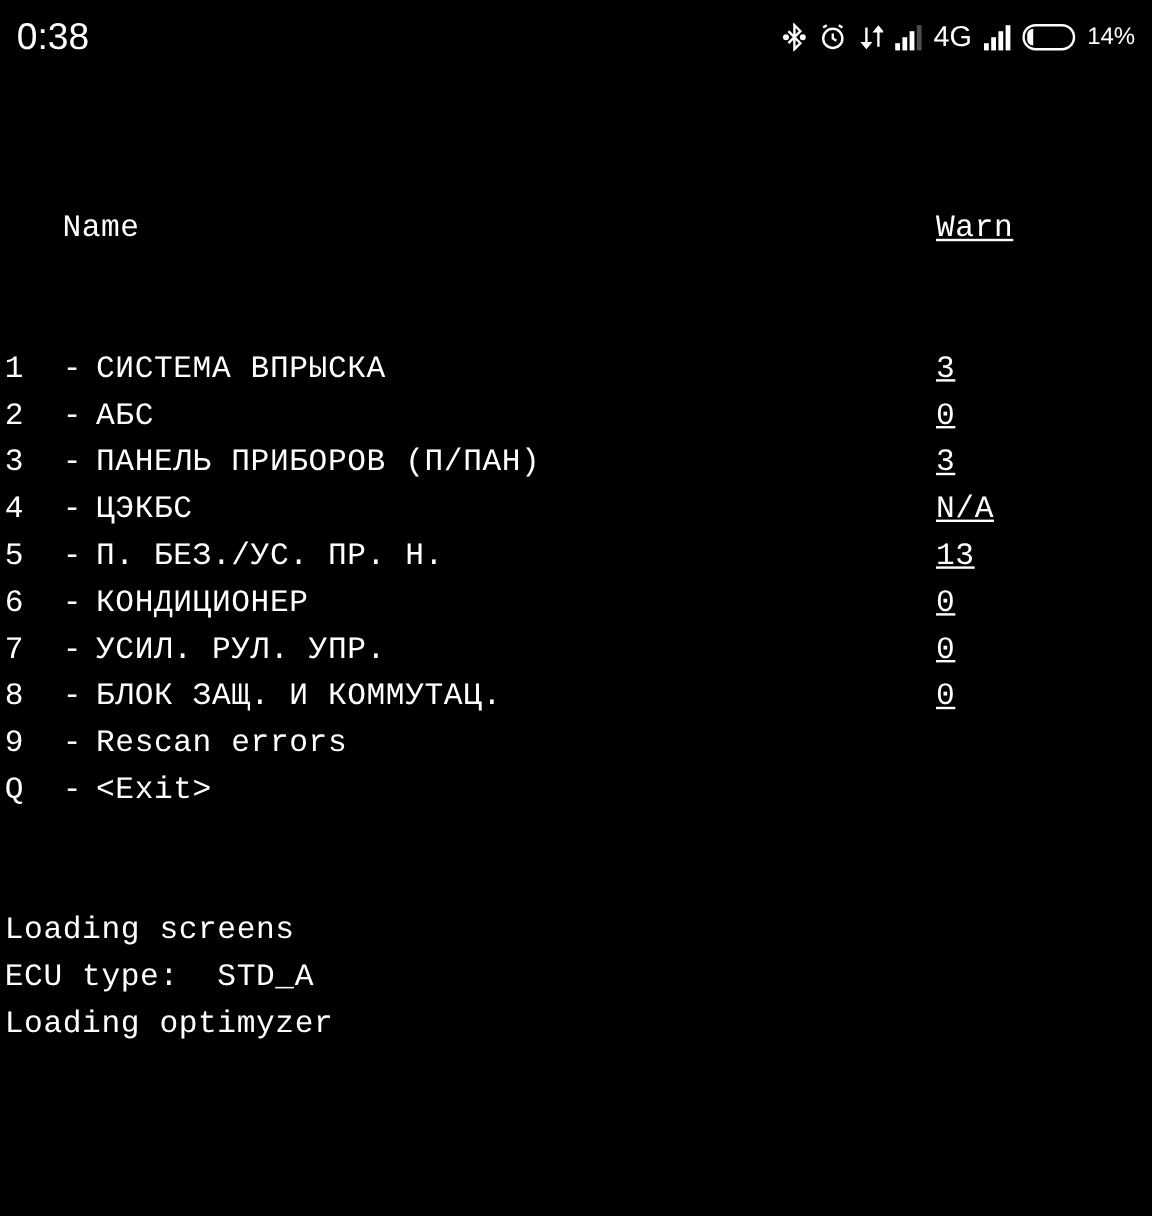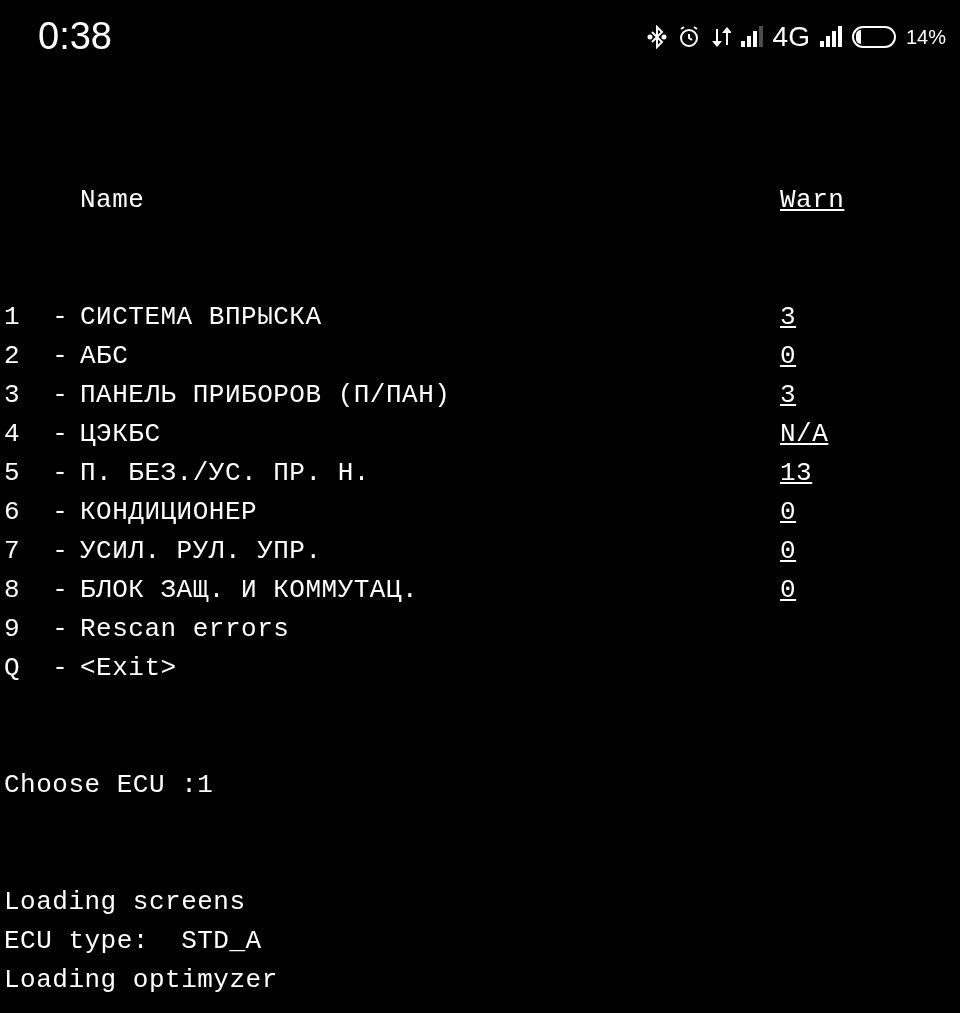--- a/index.html
+++ b/index.html
@@ -20,22 +20,21 @@
     .status-bar {
       display: flex;
       justify-content: space-between;
       align-items: center;
       padding: 8px 14px 8px 14px;
       font-family: -apple-system, 'Helvetica Neue', Arial, sans-serif;
       font-size: 26px;
       font-weight: 400;
     }
     .status-left {
-      font-size: 38px;
-      margin-left: 24px;
+      font-size: 31px;
     }
     .status-right {
       display: flex;
       align-items: center;
       gap: 10px;
     }
     .status-icon {
       display: inline-flex;
       align-items: center;
       justify-content: center;
@@ -89,21 +88,21 @@
     }
     .col-name {
       flex: 0 0 auto;
       width: 700px;
     }
     .col-warn {
       flex: 0 0 auto;
       text-decoration: underline;
     }
     .header-line .col-name {
-      padding-left: 80px;
+      padding-left: 52px;
       width: 780px;
     }
     .item-line .col-key {
       display: inline-block;
     }
     .status-line {
       padding-left: 4px;
       height: 39px;
       display: flex;
       align-items: center;
@@ -138,21 +137,21 @@
         <path d="M6 4 L6 16 L2 16 L7 22 L12 16 L8 16 L8 4 Z" transform="translate(-1,0)"></path>
         <path d="M14 20 L14 8 L10 8 L15 2 L20 8 L16 8 L16 20 Z" transform="translate(1,0)"></path>
       </svg>
     </span>
     <span class="signal-bars dim">
       <span class="signal-bar" style="height:6px"></span>
       <span class="signal-bar" style="height:11px"></span>
       <span class="signal-bar" style="height:16px"></span>
       <span class="signal-bar" style="height:21px"></span>
     </span>
-    <span style="font-size:28px;">4G</span>
+    <span style="font-size:24px;">4G</span>
     <span class="signal-bars">
       <span class="signal-bar" style="height:6px"></span>
       <span class="signal-bar" style="height:11px"></span>
       <span class="signal-bar" style="height:16px"></span>
       <span class="signal-bar" style="height:21px"></span>
     </span>
     <span class="battery">
       <span class="battery-body">
         <span class="battery-fill" style="width: 14%;"></span>
       </span>
@@ -160,18 +159,15 @@
     <span style="font-size:20px;">14%</span>
   </div>
 </div>
 
 <div class="terminal">
   <div class="term-line header-line">
     <span class="col-name">Name</span>
     <span class="col-warn">Warn</span>
   </div>
   <div id="items-container"><div class="term-line item-line"><span class="col-key">1  - </span><span class="col-name">СИСТЕМА ВПРЫСКА</span><span class="col-warn">3</span></div><div class="term-line item-line"><span class="col-key">2  - </span><span class="col-name">АБС</span><span class="col-warn">0</span></div><div class="term-line item-line"><span class="col-key">3  - </span><span class="col-name">ПАНЕЛЬ ПРИБОРОВ (П/ПАН)</span><span class="col-warn">3</span></div><div class="term-line item-line"><span class="col-key">4  - </span><span class="col-name">ЦЭКБС</span><span class="col-warn">N/A</span></div><div class="term-line item-line"><span class="col-key">5  - </span><span class="col-name">П. БЕЗ./УС. ПР. Н.</span><span class="col-warn">13</span></div><div class="term-line item-line"><span class="col-key">6  - </span><span class="col-name">КОНДИЦИОНЕР</span><span class="col-warn">0</span></div><div class="term-line item-line"><span class="col-key">7  - </span><span class="col-name">УСИЛ. РУЛ. УПР.</span><span class="col-warn">0</span></div><div class="term-line item-line"><span class="col-key">8  - </span><span class="col-name">БЛОК ЗАЩ. И КОММУТАЦ.</span><span class="col-warn">0</span></div><div class="term-line item-line"><span class="col-key">9  - </span><span class="col-name">Rescan errors</span><span class="col-warn"></span></div><div class="term-line item-line"><span class="col-key">Q  - </span><span class="col-name">&lt;Exit&gt;</span><span class="col-warn"></span></div></div>
-  <div class="status-line">
-    <span>Choose ECU :</span><span>1</span>
-  </div>
   <div id="status-container"><div class="status-line">Loading screens</div><div class="status-line">ECU type:  STD_A</div><div class="status-line">Loading optimyzer</div></div>
   
 </div>
 
 </body></html>

